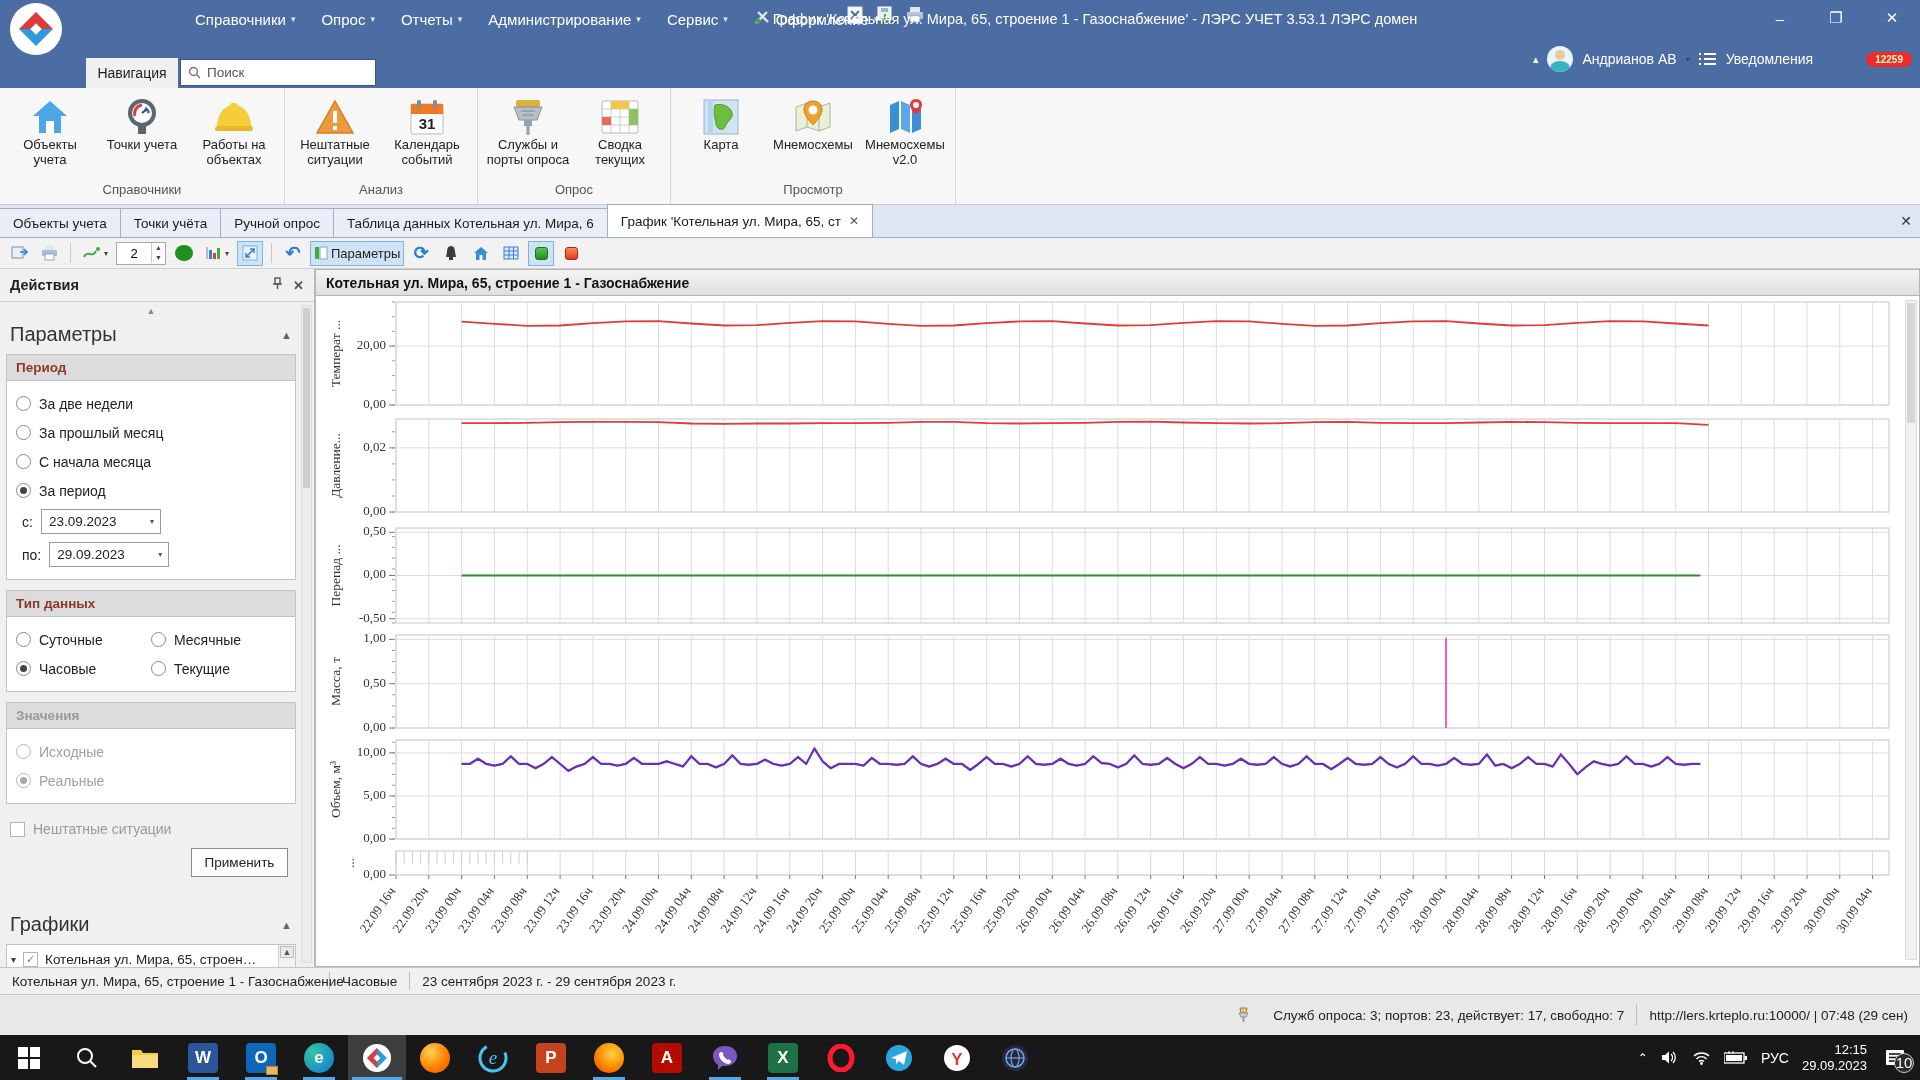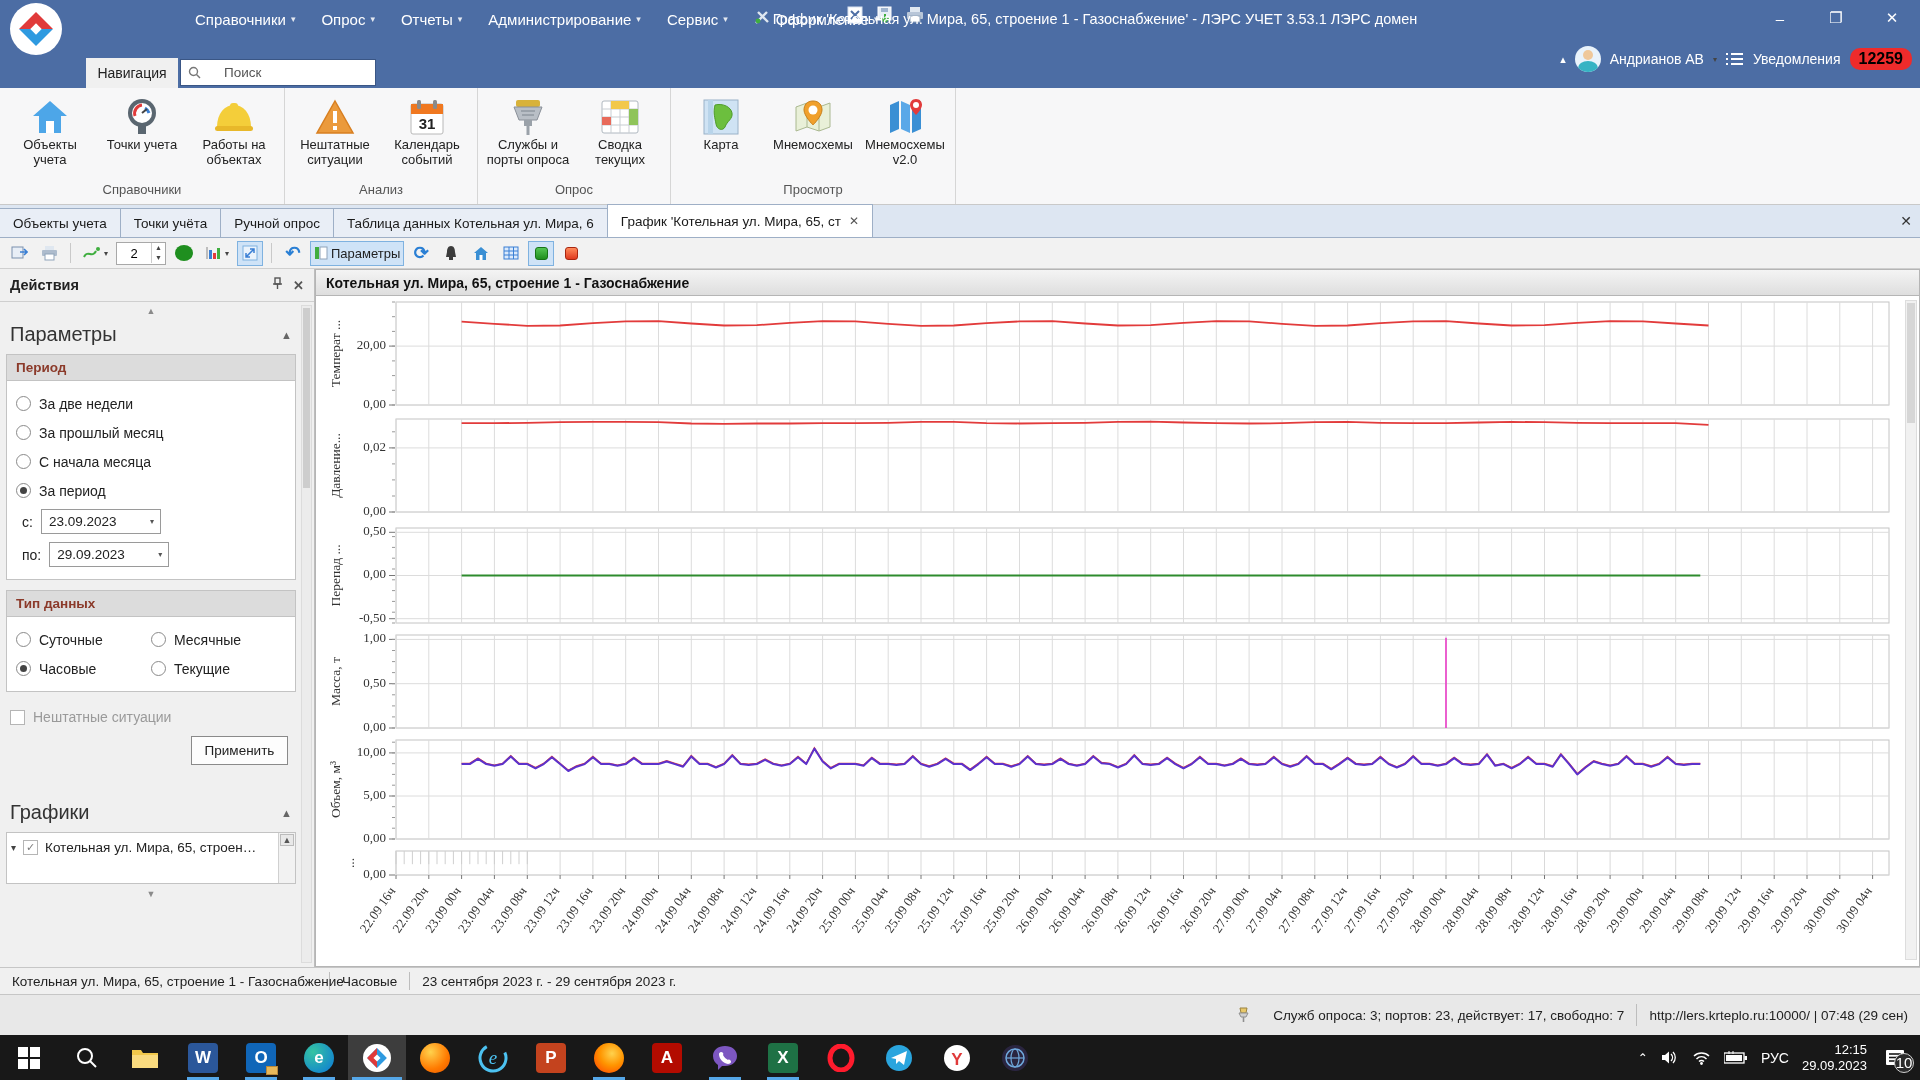--- a/index.html
+++ b/index.html
@@ -17,27 +17,27 @@
   .appearance-glyph { font-size:15px; }
   .quickicons { position:absolute; left:845px; top:5px; display:flex; gap:10px; align-items:center; }
   .qicon { width:20px; height:20px; display:flex; align-items:center; justify-content:center; }
   .wintitle { position:absolute; left:430px; right:160px; top:0; height:38px; line-height:38px; text-align:center; font-size:14.5px; white-space:nowrap; overflow:hidden; }
   .wincontrols { position:absolute; right:0; top:0; display:flex; }
   .winbtn { width:56px; height:36px; display:flex; align-items:center; justify-content:center; font-size:15px; color:#fff; }
 
   
   .navrow { position:absolute; left:0; top:38px; width:1920px; height:50px; background:#4c6da4; }
   .navtab { position:absolute; left:86px; bottom:0; width:92px; height:30px; background:#f0f0f0; color:#222; font-size:14px; display:flex; align-items:center; justify-content:center; }
-  .searchbox { position:absolute; left:180px; bottom:2px; width:196px; height:27px; background:#fff; border:1px solid #3a5685; display:flex; align-items:center; gap:23px; padding:0 7px; }
+  .searchbox { position:absolute; left:180px; bottom:2px; width:196px; height:27px; background:#fff; border:1px solid #3a5685; display:flex; align-items:center; gap:6px; padding:0 7px; }
   .searchbox span { color:#555; font-size:13.5px; }
   .userarea { position:absolute; right:8px; top:8px; display:flex; align-items:center; gap:9px; color:#fff; font-size:14px; }
   .avatar { width:26px; height:26px; border-radius:50%; background:#e9f3fb; position:relative; overflow:hidden; }
   .avatar .head { position:absolute; left:8px; top:4px; width:10px; height:10px; border-radius:50%; background:#efc89a; }
   .avatar .body { position:absolute; left:3px; top:15px; width:20px; height:14px; border-radius:50% 50% 0 0; background:#36b3c4; }
-  .badge { background:#ee2b2b; color:#000000; border-radius:10px; padding:2px 9px; font-size:16px; font-weight:bold; }
+  .badge { background:#ee2b2b; color:#fef9c3; border-radius:10px; padding:2px 9px; font-size:10px; font-weight:bold;margin-left:44px; }
 
   
   .ribbon { position:absolute; left:0; top:88px; width:1920px; height:117px; background:#f7f7f8; border-bottom:1px solid #c9c9c9; display:flex; }
   .rgroup { display:flex; flex-direction:column; border-right:1px solid #d6d6d6; padding:0 4px; }
   .ritems { display:flex; flex:1; align-items:flex-start; padding-top:6px; }
   .ritem { width:92px; display:flex; flex-direction:column; align-items:center; padding:2px 2px; font-size:13px; color:#222; text-align:center; line-height:1.15; }
   .ritem .ricon { width:42px; height:42px; display:flex; align-items:center; justify-content:center; }
   .rlabel { height:22px; text-align:center; font-size:13px; color:#555; }
 
   
@@ -563,20 +563,33 @@
                   <span>Месячные</span>
                 </div>
                 <div class="radiorow">
                   <span class="radio"></span>
                   <span>Текущие</span>
                 </div>
               </div>
             </div>
         </div>
 
+        <div class="grp">
+          <div class="grphdr dis">Значения</div>
+          <div class="grpbody" id="values-options">
+              <div class="radiorow dis">
+                <span class="radio dis"></span>
+                <span>Исходные</span>
+              </div>
+              <div class="radiorow dis">
+                <span class="radio sel dis"></span>
+                <span>Реальные</span>
+              </div>
+            </div>
+        </div>
 
         <div class="checkrow">
           <span class="cbox"></span>
           <span>Нештатные ситуации</span>
         </div>
         <div class="applyrow">
           <div class="applybtn">Применить</div>
         </div>
 
         <div class="sechdr" style="margin-top:26px;">

